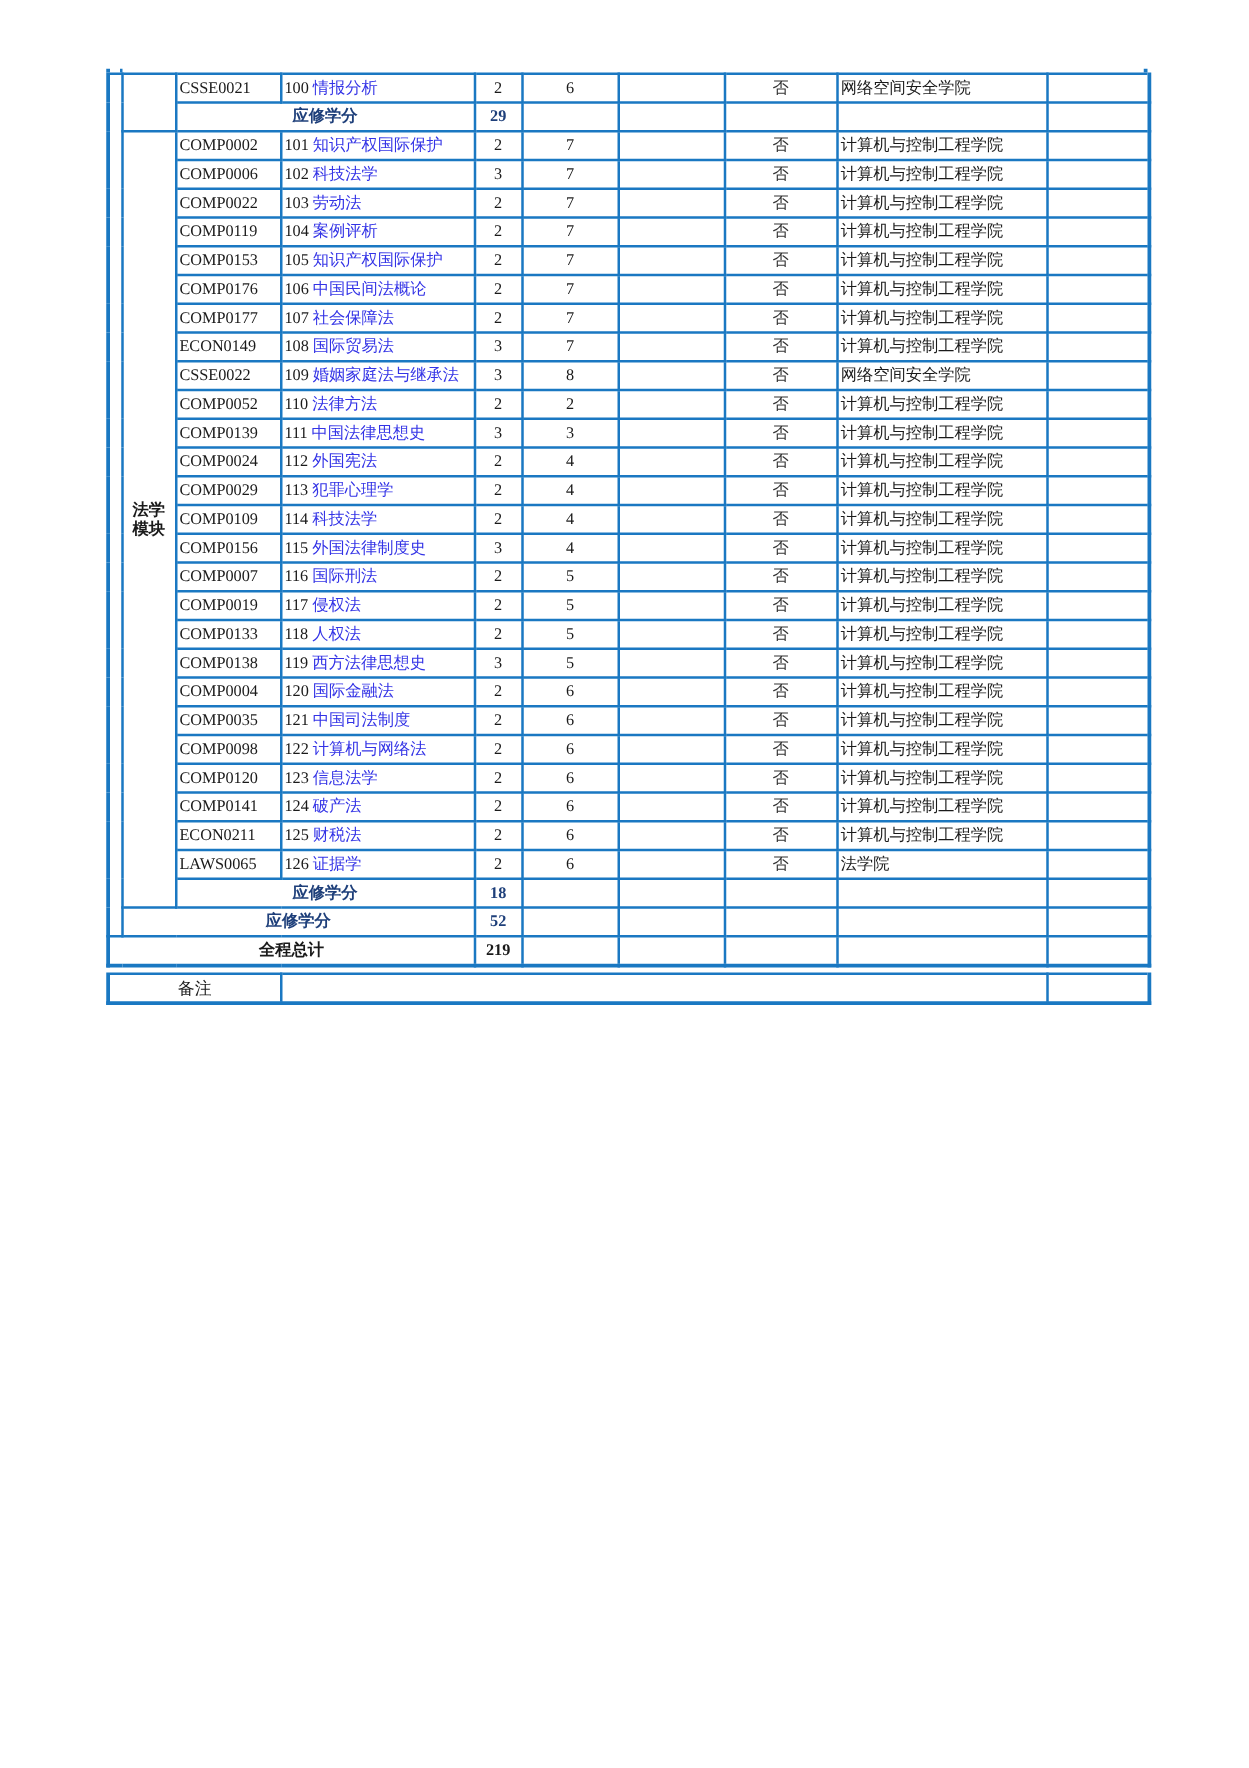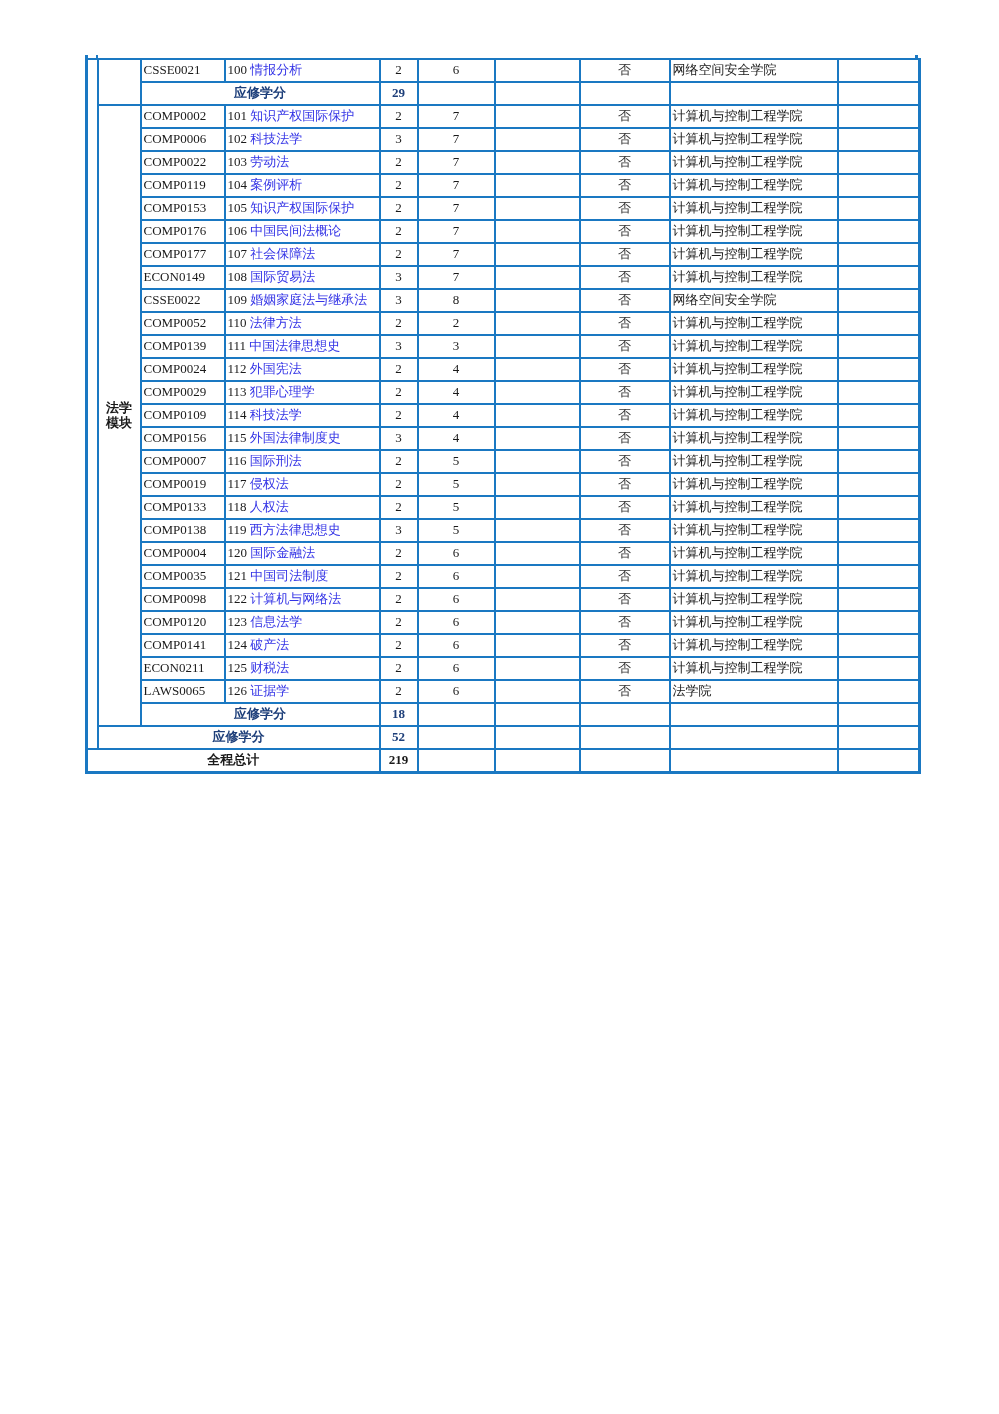--- a/index.html
+++ b/index.html
@@ -383,13 +383,27 @@
         <td class="grand-val">219</td>
         <td></td>
         <td></td>
         <td></td>
         <td></td>
         <td></td>
       </tr>
     </tbody>
   </table>
 
+  <table class="note-table">
+    <colgroup>
+      <col style="width:138px">
+        <col style="width:613px">
+        <col style="width:82px">
+    </colgroup>
+    <tbody>
+        <tr>
+      <td class="note-label">备注</td>
+      <td></td>
+      <td></td>
+    </tr>
+  </tbody>
+    </table>
 </div>
 
 </body></html>

